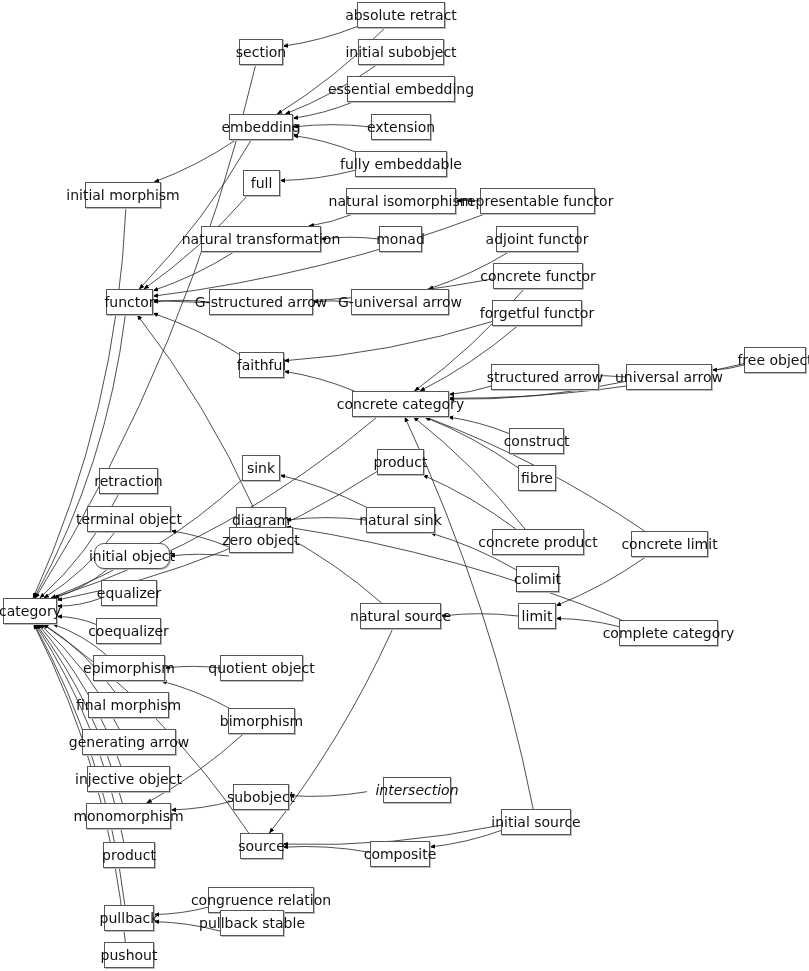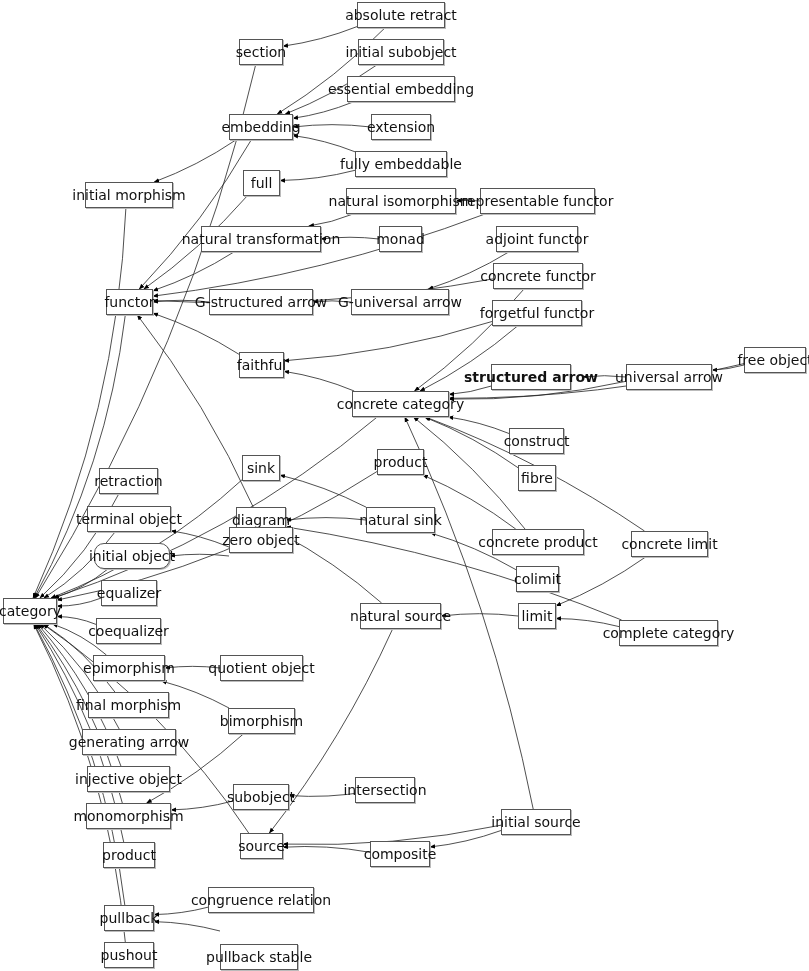--- a/index.html
+++ b/index.html
@@ -99,35 +99,35 @@
       <path d="M125.3,942.0 Q110.0,774.2 33.7,624.0" fill="none" stroke="#222" stroke-width="0.8" marker-end="url(#arrow)"></path>
     </svg>
   <div id="nodes">
       <div class="node" style="left: 357px; top: 2px; width: 88px;">absolute retract</div>
       <div class="node" style="left: 239px; top: 39px; width: 44px;">section</div>
       <div class="node" style="left: 358px; top: 39px; width: 86px;">initial subobject</div>
       <div class="node" style="left: 347px; top: 76px; width: 108px;">essential embedding</div>
       <div class="node" style="left: 229px; top: 114px; width: 64px;">embedding</div>
       <div class="node" style="left: 371px; top: 114px; width: 60px;">extension</div>
       <div class="node" style="left: 355px; top: 151px; width: 92px;">fully embeddable</div>
-      <div class="node" style="left: 85px; top: 182px; width: 88px;">initial morphism</div>
+      <div class="node" style="left: 85px; top: 182px; width: 76px;">initial morphism</div>
       <div class="node" style="left: 243px; top: 170px; width: 37px;">full</div>
       <div class="node" style="left: 346px; top: 188px; width: 110px;">natural isomorphism</div>
       <div class="node" style="left: 480px; top: 188px; width: 115px;">representable functor</div>
       <div class="node" style="left: 201px; top: 226px; width: 120px;">natural transformation</div>
       <div class="node" style="left: 379px; top: 226px; width: 43px;">monad</div>
       <div class="node" style="left: 496px; top: 226px; width: 82px;">adjoint functor</div>
       <div class="node" style="left: 493px; top: 263px; width: 90px;">concrete functor</div>
       <div class="node" style="left: 106px; top: 289px; width: 47px;">functor</div>
       <div class="node" style="left: 209px; top: 289px; width: 104px;">G-structured arrow</div>
       <div class="node" style="left: 351px; top: 289px; width: 98px;">G-universal arrow</div>
       <div class="node" style="left: 492px; top: 300px; width: 90px;">forgetful functor</div>
       <div class="node" style="left: 239px; top: 352px; width: 45px;">faithful</div>
       <div class="node" style="left: 744px; top: 347px; width: 62px;">free object</div>
-      <div class="node" style="left: 491px; top: 364px; width: 80px; font-weight: bold;">structured arrow</div>
+      <div class="node" style="left: 491px; top: 364px; width: 108px;">structured arrow</div>
       <div class="node" style="left: 626px; top: 364px; width: 86px;">universal arrow</div>
       <div class="node" style="left: 352px; top: 391px; width: 97px;">concrete category</div>
       <div class="node" style="left: 509px; top: 428px; width: 55px;">construct</div>
       <div class="node" style="left: 377px; top: 449px; width: 47px;">product</div>
       <div class="node" style="left: 242px; top: 455px; width: 38px;">sink</div>
       <div class="node" style="left: 518px; top: 465px; width: 38px;">fibre</div>
       <div class="node" style="left: 99px; top: 468px; width: 59px;">retraction</div>
       <div class="node" style="left: 87px; top: 506px; width: 84px;">terminal object</div>
       <div class="node" style="left: 236px; top: 507px; width: 50px;">diagram</div>
       <div class="node" style="left: 366px; top: 507px; width: 69px;">natural sink</div>
@@ -141,25 +141,25 @@
       <div class="node" style="left: 360px; top: 603px; width: 81px;">natural source</div>
       <div class="node" style="left: 518px; top: 603px; width: 38px;">limit</div>
       <div class="node" style="left: 619px; top: 620px; width: 99px;">complete category</div>
       <div class="node" style="left: 96px; top: 618px; width: 65px;">coequalizer</div>
       <div class="node" style="left: 93px; top: 655px; width: 72px;">epimorphism</div>
       <div class="node" style="left: 220px; top: 655px; width: 83px;">quotient object</div>
       <div class="node" style="left: 88px; top: 692px; width: 81px;">final morphism</div>
       <div class="node" style="left: 228px; top: 708px; width: 67px;">bimorphism</div>
       <div class="node" style="left: 82px; top: 729px; width: 94px;">generating arrow</div>
       <div class="node" style="left: 87px; top: 766px; width: 83px;">injective object</div>
-      <div class="node" style="left: 355px; top: 777px; width: 60px;">intersection</div>
+      <div class="node" style="left: 383px; top: 777px; width: 68px; font-style: italic;">intersection</div>
       <div class="node" style="left: 233px; top: 784px; width: 56px;">subobject</div>
       <div class="node" style="left: 86px; top: 803px; width: 85px;">monomorphism</div>
       <div class="node" style="left: 501px; top: 809px; width: 70px;">initial source</div>
       <div class="node" style="left: 240px; top: 833px; width: 43px;">source</div>
       <div class="node" style="left: 103px; top: 842px; width: 52px;">product</div>
       <div class="node" style="left: 370px; top: 841px; width: 60px;">composite</div>
       <div class="node" style="left: 208px; top: 887px; width: 106px;">congruence relation</div>
       <div class="node" style="left: 104px; top: 905px; width: 50px;">pullback</div>
-      <div class="node" style="left: 220px; top: 944px; width: 78px;">pullback stable</div>
+      <div class="node" style="left: 220px; top: 910px; width: 64px;">pullback stable</div>
       <div class="node" style="left: 104px; top: 942px; width: 50px;">pushout</div>
     </div>
 </div>
 
 </body></html>

